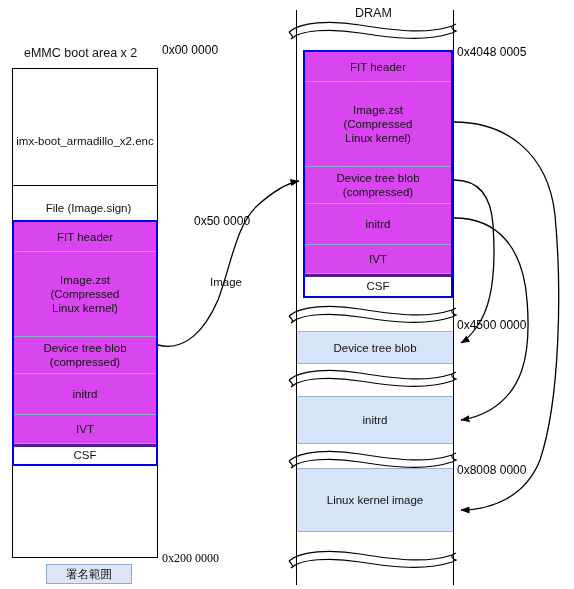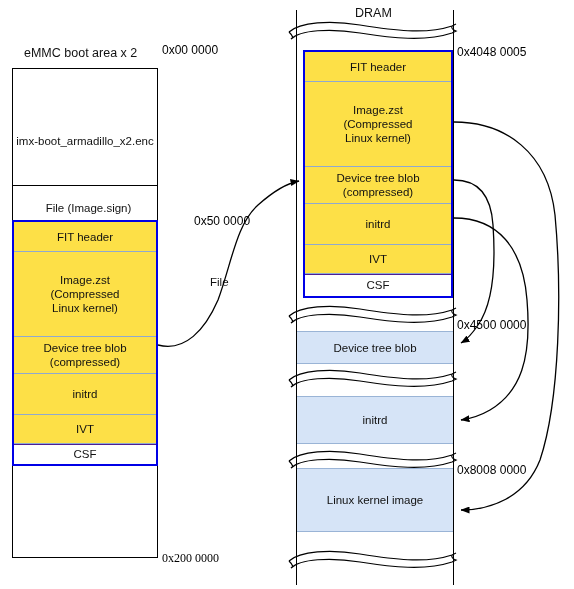--- a/index.html
+++ b/index.html
@@ -29,23 +29,23 @@
   .hline{position:absolute;left:0;width:100%;height:0;border-top:1px solid #000;}
 
   
   .fit-box{
     position:absolute;border:2.5px solid #0000e6;box-sizing:border-box;background:#fff;
   }
   .fit-row{
     position:absolute;left:0;width:100%;box-sizing:border-box;
     display:flex;align-items:center;justify-content:center;text-align:center;
     font-size:11.5px;line-height:14px;color:#111;
-    background:#fde047;border-bottom:1px solid #8fa9cf;
+    background:#d946ef;border-bottom:1px solid #8fa9cf;
   }
-  .fit-row.plain{background:#ffffff;border-bottom:none;border-top:1px solid #4c1d95;}
+  .fit-row.plain{background:#ffffff;border-bottom:none;border-top:3px solid #4c1d95;}
 
   
   .dram-rail{position:absolute;width:0;border-left:1px solid #000;}
   .dram-seg{
     position:absolute;box-sizing:border-box;background:#d6e4f7;
     border-top:1px solid #9ab4d6;border-bottom:1px solid #9ab4d6;
     display:flex;align-items:center;justify-content:center;text-align:center;
     font-size:11.5px;line-height:14px;color:#111;
   }
 
@@ -81,20 +81,21 @@
 (compressed)</div>
     <div class="fit-row" style="top:152px;height:41px;">initrd</div>
     <div class="fit-row" style="top:193px;height:29px;">IVT</div>
     <div class="fit-row plain" style="top:222px;height:19px;">CSF</div>
   </div>
 
   <div class="addr" style="left:162px;top:43px;">0x00 0000</div>
   <div class="addr" style="left:162px;top:214px;margin-left:32px;">0x50 0000</div>
   <div class="addr" style="left:162px;top:551px;font-family:Liberation Serif, serif;">0x200 0000</div>
 
+  <div class="legend-box">署名範囲</div>
 
   <div class="title" style="left:355px;top:6px;">DRAM</div>
 
   <div class="dram-rail" style="left:296px;top:10px;height:575px;"></div>
   <div class="dram-rail" style="left:453px;top:10px;height:575px;"></div>
 
   <div class="fit-box" style="left:303px;top:50px;width:150px;height:248px;">
     <div class="fit-row" style="top:0px;height:30px;">FIT header</div>
     <div class="fit-row" style="top:30px;height:85px;white-space:pre-line;">Image.zst
 (Compressed
@@ -107,21 +108,21 @@
   </div>
 
   <div class="dram-seg" style="left:297px;top:331px;width:156px;height:33px;">Device tree blob</div>
   <div class="dram-seg" style="left:297px;top:396px;width:156px;height:48px;">initrd</div>
   <div class="dram-seg" style="left:297px;top:468px;width:156px;height:64px;">Linux kernel image</div>
 
   <div class="addr" style="left:457px;top:45px;">0x4048 0005</div>
   <div class="addr" style="left:457px;top:318px;">0x4500 0000</div>
   <div class="addr" style="left:457px;top:463px;">0x8008 0000</div>
 
-  <div class="txt" style="left:210px;top:275px;">File</div>
+  <div class="txt" style="left:210px;top:275px;">Image</div>
 
   <svg class="layer above" viewBox="0 0 574 589">
     <defs>
       <marker id="arrowhead" markerWidth="9" markerHeight="7" refX="8.5" refY="3.5" orient="auto" markerUnits="userSpaceOnUse">
         <path d="M0,0 L9,3.5 L0,7 z" fill="#000"></path>
       </marker>
     </defs>
 
     <g stroke="#000" stroke-width="1.2" fill="none">
 

